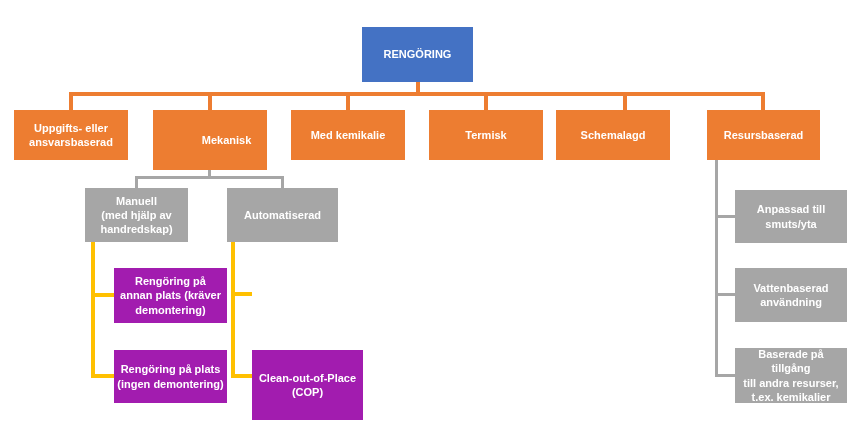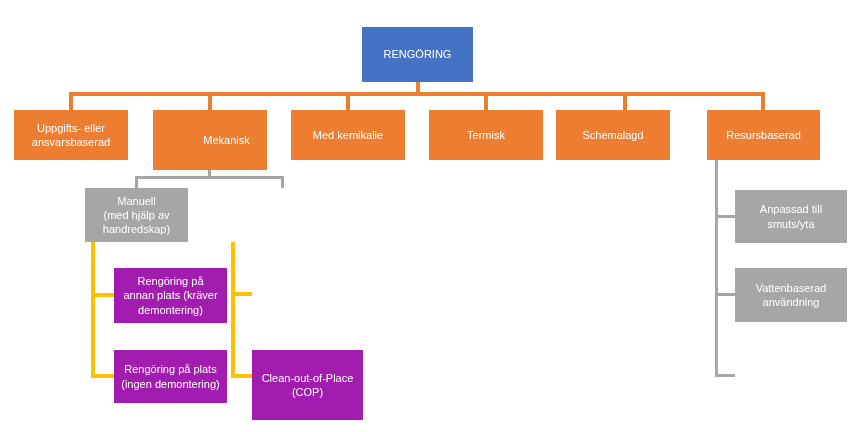--- a/index.html
+++ b/index.html
@@ -15,20 +15,21 @@
     position: absolute;
     display: flex;
     align-items: center;
     justify-content: center;
     text-align: center;
     color: #ffffff;
     font-size: 11px;
     line-height: 1.28;
     box-sizing: border-box;
     padding: 2px 3px;
+    font-weight: bold;
   }
   .box .lbl { white-space: pre-line; }
   .blue   { background: #4472C4; }
   .orange { background: #ED7D31; }
   .gray   { background: #A6A6A6; }
   .yellow { background: #a21caf; }
   .line { position: absolute; }
   .l-orange { background: #ED7D31; }
   .l-gray   { background: #A6A6A6; }
   .l-yellow { background: #FFC000; }
@@ -87,20 +88,23 @@
   </div>
   <div class="box gray" style="left:85px; top:188px; width:103px; height:54px;">
     <span class="lbl">Manuell
 (med hjälp av
 handredskap)</span>
   </div>
 
   <div class="box orange" style="left:707px; top:110px; width:113px; height:50px;">
     <span class="lbl">Resursbaserad</span>
   </div>
+  <div class="box gray" style="left:227px; top:188px; width:111px; height:54px;">
+    <span class="lbl">Automatiserad</span>
+  </div>
 
   <div class="box yellow" style="left:114px; top:268px; width:113px; height:55px;">
     <span class="lbl">Rengöring på
 annan plats (kräver
 demontering)</span>
   </div>
   <div class="box yellow" style="left:114px; top:350px; width:113px; height:53px;">
     <span class="lbl">Rengöring på plats
 (ingen demontering)</span>
   </div>
@@ -111,14 +115,19 @@
   </div>
 
   <div class="box gray" style="left:735px; top:190px; width:112px; height:53px;">
     <span class="lbl">Anpassad till
 smuts/yta</span>
   </div>
   <div class="box gray" style="left:735px; top:268px; width:112px; height:54px;">
     <span class="lbl">Vattenbaserad
 användning</span>
   </div>
+  <div class="box gray" style="left:735px; top:348px; width:112px; height:55px;">
+    <span class="lbl">Baserade på tillgång
+till andra resurser,
+t.ex. kemikalier</span>
+  </div>
 
 </div>
 
 </body></html>

